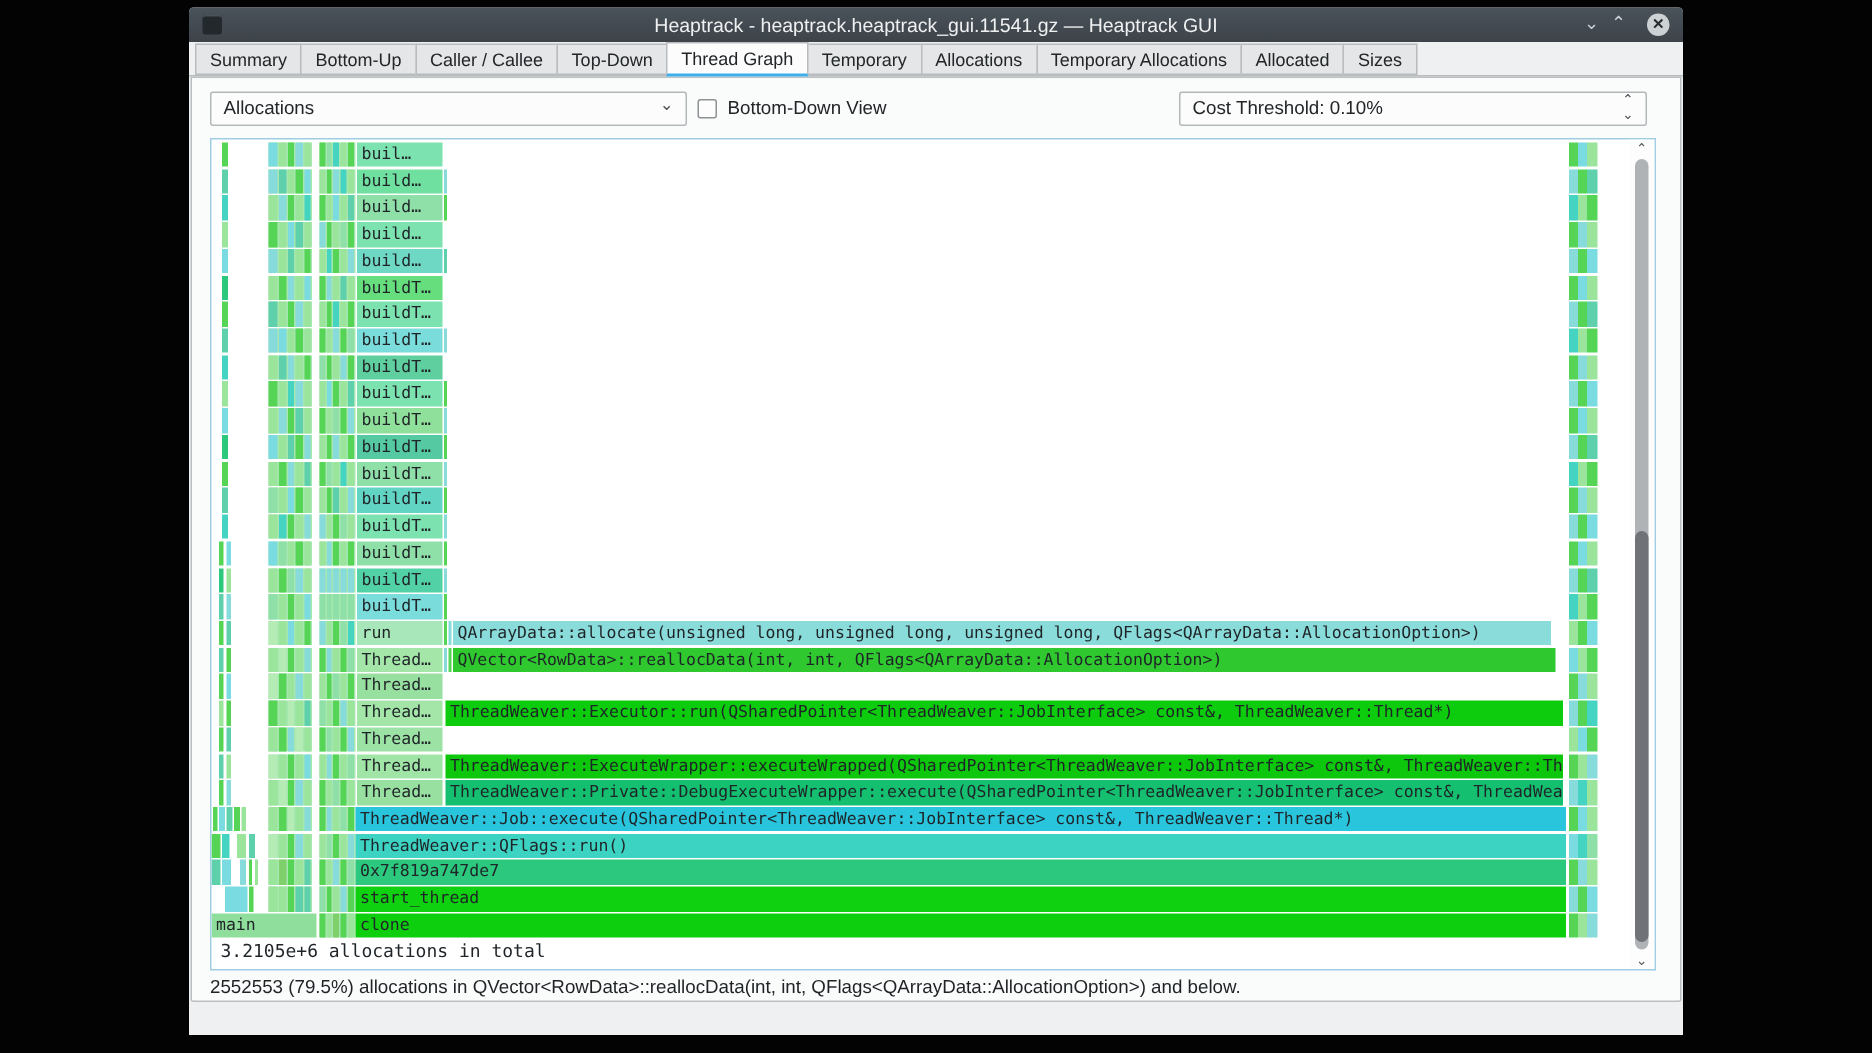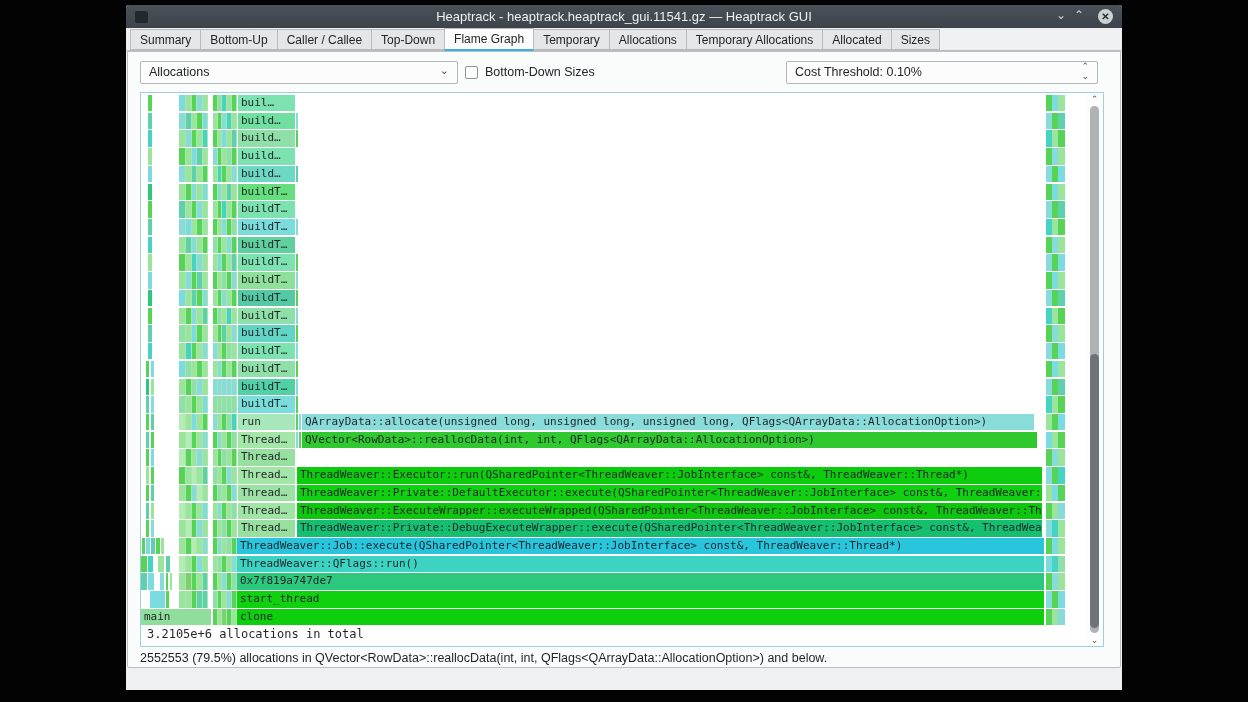--- a/index.html
+++ b/index.html
@@ -79,37 +79,37 @@
       <div class="winbtn btn-min">⌄</div>
       <div class="winbtn btn-max">⌃</div>
       <div class="btn-close">✕</div>
     </div>
 
     <div class="tabbar">
         <div class="tab">Summary</div>
         <div class="tab">Bottom-Up</div>
         <div class="tab">Caller / Callee</div>
         <div class="tab">Top-Down</div>
-        <div class="tab active">Flame Graph</div>
+        <div class="tab active">Thread Graph</div>
         <div class="tab">Temporary</div>
         <div class="tab">Allocations</div>
         <div class="tab">Temporary Allocations</div>
         <div class="tab">Allocated</div>
         <div class="tab">Sizes</div>
       </div>
 
     <div class="content"></div>
   </div>
 
   <div class="combobox">
     <span>Allocations</span>
     <span class="combo-arrow">⌄</span>
   </div>
   <div class="checkbox"></div>
-  <div class="checklabel">Bottom-Down Sizes</div>
+  <div class="checklabel">Bottom-Down View</div>
   <div class="spinbox">
     <span>Cost Threshold: 0.10%</span>
     <span class="spin-up">⌃</span>
     <span class="spin-down">⌄</span>
   </div>
 
   <div class="flameframe">
     <div class="flamecanvas">
         <div class="fb" style="left: 38px; top: 2px; width: 29px; background: rgb(165, 231, 174);"></div>
         <div class="fb" style="left: 72px; top: 2px; width: 24px; background: rgb(165, 231, 174);"></div>
@@ -520,21 +520,20 @@
         <div class="fb" style="left: 45px; top: 391.84px; width: 5px; background: rgb(85, 212, 85);"></div>
         <div class="fb" style="left: 51px; top: 391.84px; width: 4px; background: rgb(135, 220, 219);"></div>
         <div class="fb" style="left: 56px; top: 391.84px; width: 5px; background: rgb(181, 236, 181);"></div>
         <div class="fb" style="left: 62px; top: 391.84px; width: 4px; background: rgb(154, 228, 156);"></div>
         <div class="fb" style="left: 72px; top: 391.84px; width: 4px; background: rgb(85, 212, 85);"></div>
         <div class="fb" style="left: 77px; top: 391.84px; width: 3px; background: rgb(143, 224, 168);"></div>
         <div class="fb" style="left: 81px; top: 391.84px; width: 4px; background: rgb(154, 228, 156);"></div>
         <div class="fb" style="left: 86px; top: 391.84px; width: 4px; background: rgb(85, 212, 85);"></div>
         <div class="fb" style="left: 91px; top: 391.84px; width: 4px; background: rgb(135, 220, 219);"></div>
         <div class="fb txt" style="left: 97px; top: 391.84px; width: 57px; background: rgb(156, 226, 164);">Thread…</div>
-        <div class="fb txt" style="left: 156px; top: 391.84px; width: 745px; background: rgb(16, 209, 16);">ThreadWeaver::Private::DefaultExecutor::execute(QSharedPointer&lt;ThreadWeaver::JobInterface&gt; const&amp;, ThreadWeaver:</div>
         <div class="fb" style="left: 905px; top: 391.84px; width: 6px; background: rgb(154, 228, 156);"></div>
         <div class="fb" style="left: 911px; top: 391.84px; width: 6px; background: rgb(122, 220, 224);"></div>
         <div class="fb" style="left: 917px; top: 391.84px; width: 7px; background: rgb(85, 212, 85);"></div>
         <div class="fb" style="left: 38px; top: 409.56px; width: 29px; background: rgb(165, 231, 174);"></div>
         <div class="fb" style="left: 72px; top: 409.56px; width: 24px; background: rgb(165, 231, 174);"></div>
         <div class="fb" style="left: 5px; top: 409.56px; width: 3px; background: rgb(94, 208, 172);"></div>
         <div class="fb" style="left: 10px; top: 409.56px; width: 3px; background: rgb(154, 228, 156);"></div>
         <div class="fb" style="left: 38px; top: 409.56px; width: 6px; background: rgb(181, 236, 181);"></div>
         <div class="fb" style="left: 45px; top: 409.56px; width: 5px; background: rgb(154, 228, 156);"></div>
         <div class="fb" style="left: 51px; top: 409.56px; width: 4px; background: rgb(85, 212, 85);"></div>

